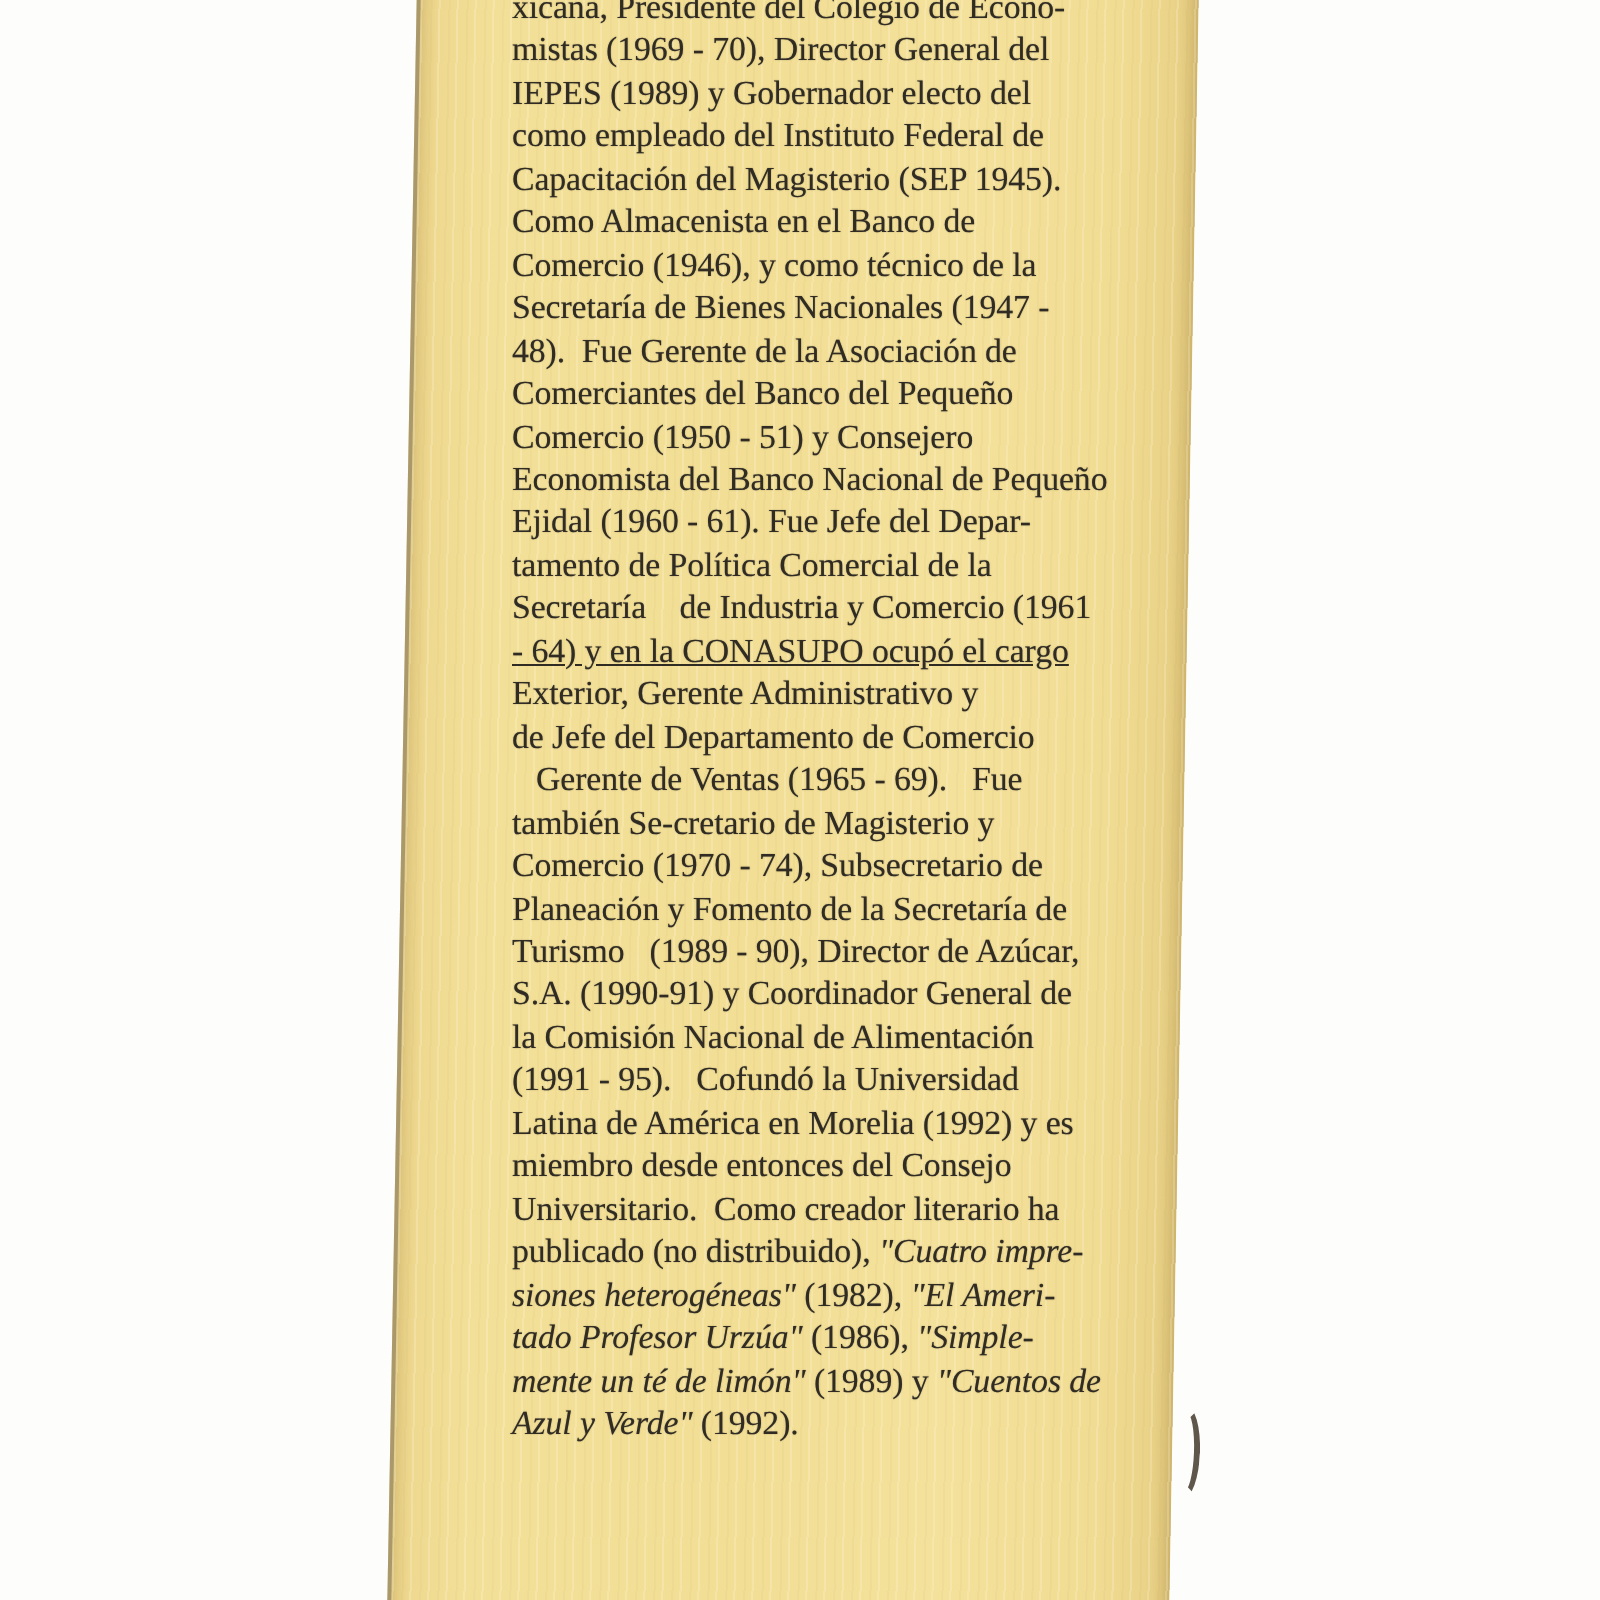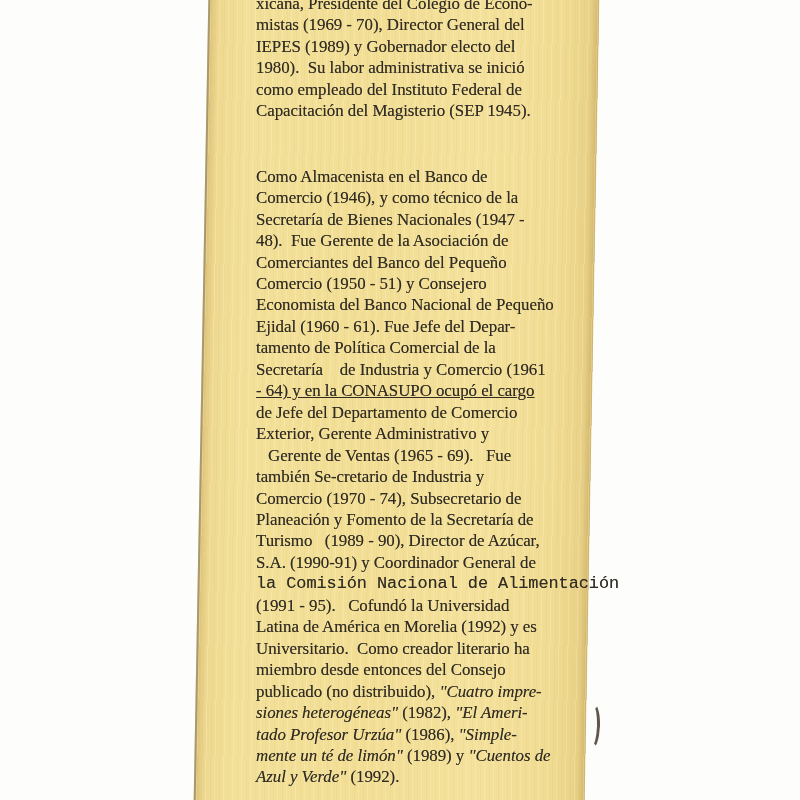--- a/index.html
+++ b/index.html
@@ -84,46 +84,45 @@
 </head>
 <body>
 
 <div class="stage">
   <div class="page"></div>
   <div class="artifact"></div>
   <div class="text-col" id="text-column">
       <div class="line" style="word-spacing: 0px;"><span>xicana, Presidente del Colegio de Econo-</span></div>
       <div class="line" style="word-spacing: 0px;"><span>mistas (1969 - 70), Director General del</span></div>
       <div class="line" style="word-spacing: 0px;"><span>IEPES (1989) y Gobernador electo del</span></div>
-      <div class="line" style="word-spacing: 0px;"><span>1980). &nbsp;Su labor administrativa se inició</span></div>
       <div class="line" style="word-spacing: 0px;"><span>como empleado del Instituto Federal de</span></div>
       <div class="line" style="word-spacing: 0px;"><span>Capacitación del Magisterio (SEP 1945).</span></div>
-      <div class="line" style="word-spacing: 0px; margin-top: 44px;"><span>Como Almacenista en el Banco de</span></div>
+      <div class="line" style="word-spacing: 0px;"><span>Como Almacenista en el Banco de</span></div>
       <div class="line" style="word-spacing: 0px;"><span>Comercio (1946), y como técnico de la</span></div>
       <div class="line" style="word-spacing: 0px;"><span>Secretaría de Bienes Nacionales (1947 -</span></div>
       <div class="line" style="word-spacing: 0px;"><span>48). &nbsp;Fue Gerente de la Asociación de</span></div>
       <div class="line" style="word-spacing: 0px;"><span>Comerciantes del Banco del Pequeño</span></div>
       <div class="line" style="word-spacing: 0px;"><span>Comercio (1950 - 51) y Consejero</span></div>
       <div class="line" style="word-spacing: 0px;"><span>Economista del Banco Nacional de Pequeño</span></div>
       <div class="line" style="word-spacing: 0px;"><span>Ejidal (1960 - 61). Fue Jefe del Depar-</span></div>
       <div class="line" style="word-spacing: 0px;"><span>tamento de Política Comercial de la</span></div>
       <div class="line" style="word-spacing: 0px;"><span>Secretaría&nbsp;&nbsp;&nbsp; de Industria y Comercio (1961</span></div>
       <div class="line" style="word-spacing: 0px; text-decoration: underline;"><span>- 64) y en la CONASUPO ocupó el cargo</span></div>
+      <div class="line" style="word-spacing: 0px;"><span>Exterior, Gerente Administrativo y</span></div>
       <div class="line" style="word-spacing: 0px;"><span>de Jefe del Departamento de Comercio</span></div>
-      <div class="line" style="word-spacing: 0px;"><span>Exterior, Gerente Administrativo y</span></div>
       <div class="line" style="word-spacing: 0px; padding-left: 12px;"><span>Gerente de Ventas (1965 - 69). &nbsp;&nbsp;Fue</span></div>
-      <div class="line" style="word-spacing: 0px;"><span>también Se-cretario de Industria y</span></div>
+      <div class="line" style="word-spacing: 0px;"><span>también Se-cretario de Magisterio y</span></div>
       <div class="line" style="word-spacing: 0px;"><span>Comercio (1970 - 74), Subsecretario de</span></div>
       <div class="line" style="word-spacing: 0px;"><span>Planeación y Fomento de la Secretaría de</span></div>
       <div class="line" style="word-spacing: 0px;"><span>Turismo &nbsp;&nbsp;(1989 - 90), Director de Azúcar,</span></div>
       <div class="line" style="word-spacing: 0px;"><span>S.A. (1990-91) y Coordinador General de</span></div>
-      <div class="line" style="word-spacing: 0px; font-family: Liberation Mono, monospace;"><span>la Comisión Nacional de Alimentación</span></div>
+      <div class="line" style="word-spacing: 0px;"><span>la Comisión Nacional de Alimentación</span></div>
       <div class="line" style="word-spacing: 0px;"><span>(1991 - 95). &nbsp;&nbsp;Cofundó la Universidad</span></div>
       <div class="line" style="word-spacing: 0px;"><span>Latina de América en Morelia (1992) y es</span></div>
+      <div class="line" style="word-spacing: 0px;"><span>miembro desde entonces del Consejo</span></div>
       <div class="line" style="word-spacing: 0px;"><span>Universitario. &nbsp;Como creador literario ha</span></div>
-      <div class="line" style="word-spacing: 0px;"><span>miembro desde entonces del Consejo</span></div>
       <div class="line" style="word-spacing: 0px;"><span>publicado (no distribuido), </span><i>"Cuatro impre-</i></div>
       <div class="line" style="word-spacing: 0px;"><i>siones heterogéneas"</i><span> (1982), </span><i>"El Ameri-</i></div>
       <div class="line" style="word-spacing: 0px;"><i>tado Profesor Urzúa"</i><span> (1986), </span><i>"Simple-</i></div>
       <div class="line" style="word-spacing: 0px;"><i>mente un té de limón"</i><span> (1989) y </span><i>"Cuentos de</i></div>
       <div class="line"><i>Azul y Verde"</i><span> (1992).</span></div>
     </div>
 </div>
 
 </body></html>

